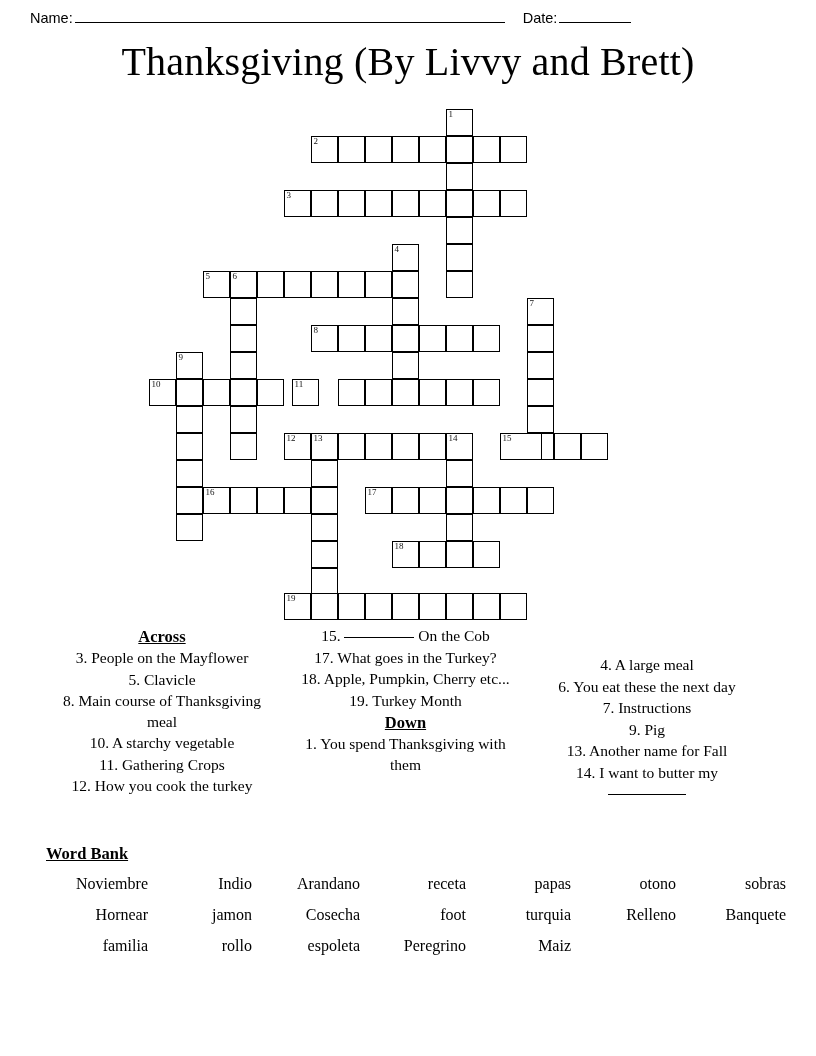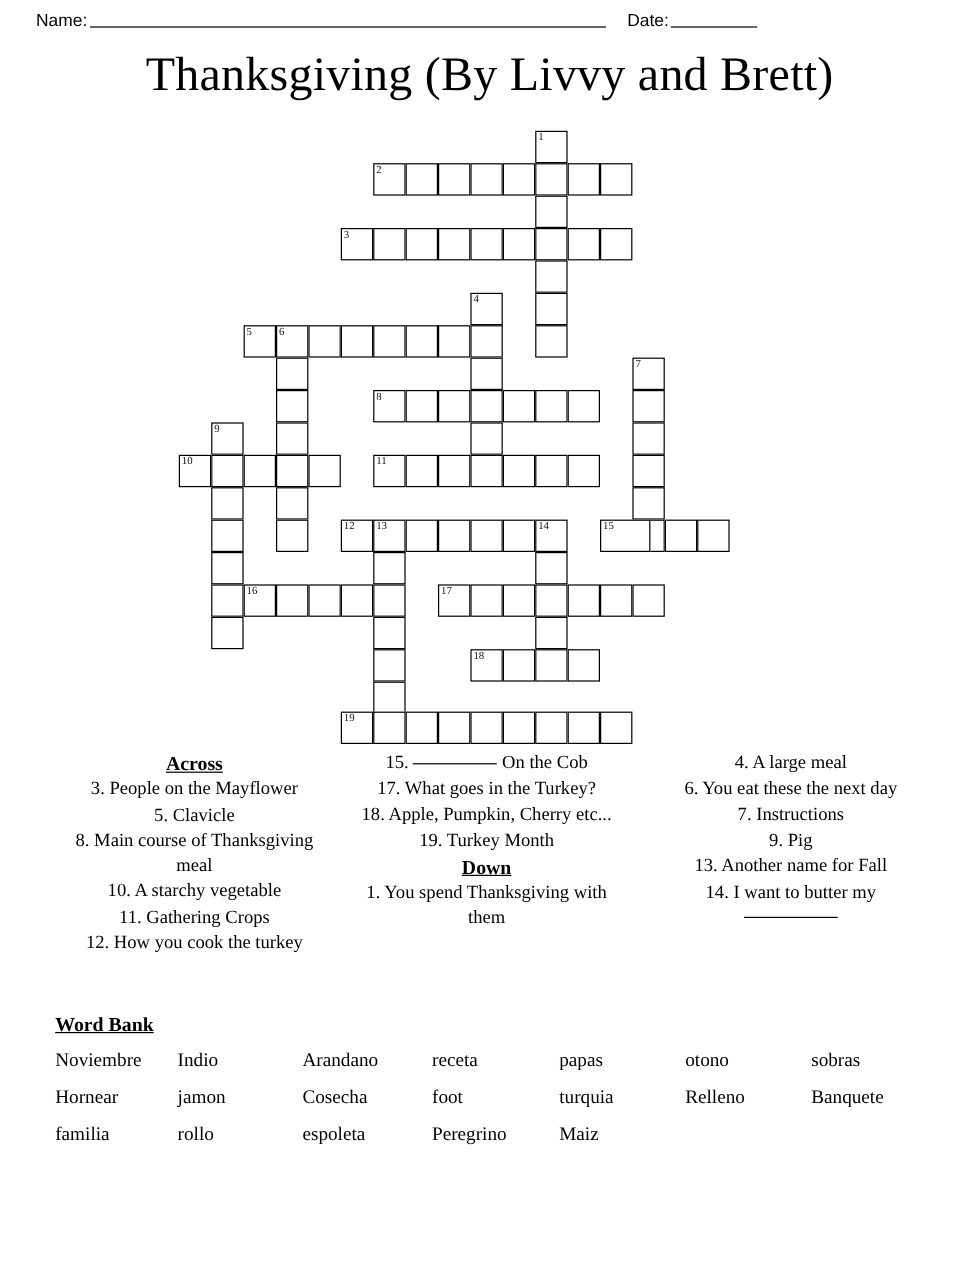--- a/index.html
+++ b/index.html
@@ -92,21 +92,21 @@
   }
   .clue-col {
     position: absolute;
     top: 0;
     font-size: 15.5px;
     line-height: 20.5px;
     text-align: center;
   }
   .clue-col.c1 { left: 46px;  width: 232px; }
   .clue-col.c2 { left: 288px; width: 235px; }
-  .clue-col.c3 { left: 534px; width: 250px; }
+  .clue-col.c3 { left: 522px; width: 250px; margin-top: 29px; }
 
   .sec-head {
     font-weight: bold;
     text-decoration: underline;
     font-size: 16.5px;
     line-height: 21px;
     margin-bottom: 1px;
   }
   .clue {
     margin: 0 0 1px 0;
@@ -132,21 +132,21 @@
     width: 740px;
   }
   #wordbank .sec-head { margin-bottom: 6px; }
   .wb-grid {
     display: grid;
     grid-template-columns: 102px 104px 108px 106px 105px 105px auto;
     row-gap: 4px;
     font-size: 16px;
     line-height: 27px;
   }
-  .wb-word { white-space: nowrap; }
+  .wb-word { white-space: nowrap; text-align: right; }
 </style>
 </head>
 <body>
 
 <div class="namebar">
   <span class="lbl">Name:</span>
   <span class="rule long"></span>
   <span class="gapcell"></span>
   <span class="lbl">Date:</span>
   <span class="rule short"></span>
@@ -231,21 +231,21 @@
     <div class="cell" style="left: 176px; top: 406px;"></div>
     <div class="cell" style="left: 176px; top: 433px;"></div>
     <div class="cell" style="left: 176px; top: 460px;"></div>
     <div class="cell" style="left: 176px; top: 487px;"></div>
     <div class="cell" style="left: 176px; top: 514px;"></div>
     <div class="cell" style="left: 149px; top: 379px;">
       <span class="num">10</span>
     </div>
     <div class="cell" style="left: 203px; top: 379px;"></div>
     <div class="cell" style="left: 257px; top: 379px;"></div>
-    <div class="cell" style="left: 311px; top: 379px;">
+    <div class="cell" style="left: 292px; top: 379px;">
       <span class="num">11</span>
     </div>
     <div class="cell" style="left: 338px; top: 379px;"></div>
     <div class="cell" style="left: 365px; top: 379px;"></div>
     <div class="cell" style="left: 419px; top: 379px;"></div>
     <div class="cell" style="left: 446px; top: 379px;"></div>
     <div class="cell" style="left: 473px; top: 379px;"></div>
     <div class="cell" style="left: 284px; top: 433px;">
       <span class="num">12</span>
     </div>

